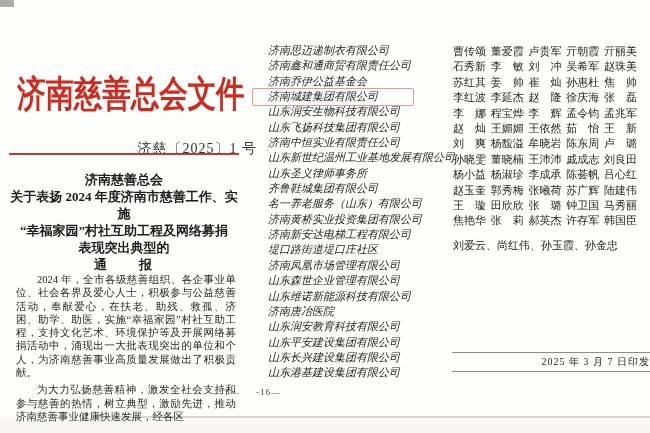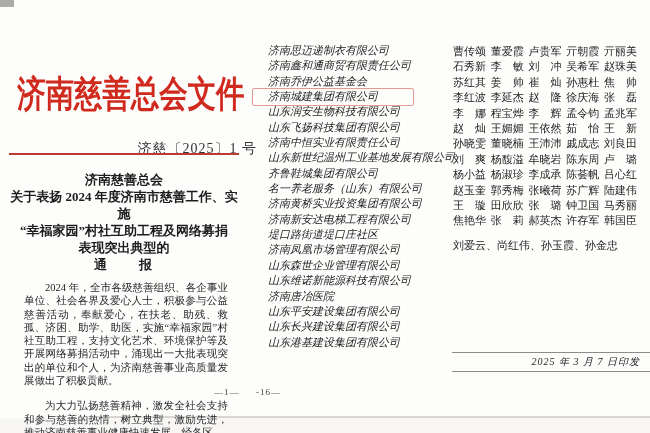--- a/index.html
+++ b/index.html
@@ -23,21 +23,21 @@
     text-align:center;white-space:nowrap;
     font-size:33px;font-weight:700;color:#d02a1e;
     transform:scale(0.86,1.1);transform-origin:center top;
     letter-spacing:0px;
   }
   .doc-number{position:absolute;top:140px;left:9px;width:100%;text-align:right;font-size:14px;color:#333;letter-spacing:1px;}
   .red-rule{position:absolute;top:153px;left:9px;width:230px;height:2px;background:#bd3a31;}
   .title-block{position:absolute;top:171px;left:6px;width:236px;text-align:center;font-weight:700;color:#1c1c1c;font-size:13px;line-height:17px;}
   .title-block .t-last{letter-spacing:2px;}
   .body-text{position:absolute;top:269px;left:12px;width:228px;font-size:10.5px;line-height:13.3px;text-align:justify;color:#262626;}
-  .body-text p{margin:12px;text-indent:2em;}
+  .body-text p{margin:4px;text-indent:2em;}
   .pagenum{font-size:9px;color:#444;letter-spacing:1px;position:absolute;}
   .pn-left{top:387px;left:214px;}
 
   
   .page-mid{position:absolute;left:248px;top:0;width:200px;height:420px;}
   .company-list{position:absolute;top:43px;left:20px;width:178px;}
   .company{font-size:11px;line-height:15.35px;color:#1c1c1c;white-space:nowrap;font-weight:500;font-style:italic;}
   .company.highlighted{position:relative;}
   .company.highlighted::after{
     content:"";position:absolute;left:-16px;top:-1px;width:160px;height:16px;
@@ -49,21 +49,21 @@
   .page-right{position:absolute;left:448px;top:0;width:202px;height:420px;}
   .name-grid{position:absolute;top:44px;left:5px;width:188px;}
   .name-row{display:flex;justify-content:space-between;height:15.4px;}
   .name{font-size:11px;color:#1c1c1c;white-space:pre;font-weight:500;width:37px;text-align:left;}
   .last-name-row{position:absolute;top:238px;left:5px;font-size:11px;color:#1c1c1c;white-space:nowrap;font-weight:500;text-align:center;}
   .print-block{
     position:absolute;top:352px;left:4px;width:198px;height:18px;
     border-top:1.2px solid #8c8c8a;border-bottom:1.2px solid #8c8c8a;
     display:flex;align-items:center;justify-content:flex-end;
   }
-  .print-date{font-size:10px;color:#222;letter-spacing:1px;padding-right:10px;white-space:nowrap;font-style:italic;}
+  .print-date{font-size:10px;color:#222;letter-spacing:1px;white-space:nowrap;}
 </style>
 </head>
 <body>
 
 <div class="canvas">
 
   <div class="corner-mark"></div>
   <div class="bottom-strip"></div>
   <div class="bottom-line"></div>
 
@@ -88,29 +88,31 @@
   <div class="page-mid">
     <div class="company-list">
         <div class="company">济南思迈递制衣有限公司</div>
         <div class="company">济南鑫和通商贸有限责任公司</div>
         <div class="company">济南乔伊公益基金会</div>
         <div class="company highlighted">济南城建集团有限公司</div>
         <div class="company">山东润安生物科技有限公司</div>
         <div class="company">山东飞扬科技集团有限公司</div>
         <div class="company">济南中恒实业有限责任公司</div>
         <div class="company">山东新世纪温州工业基地发展有限公司</div>
+        <div class="company">山东圣义律师事务所</div>
         <div class="company">齐鲁鞋城集团有限公司</div>
         <div class="company">名一养老服务（山东）有限公司</div>
         <div class="company">济南黄桥实业投资集团有限公司</div>
         <div class="company">济南新安达电梯工程有限公司</div>
         <div class="company">堤口路街道堤口庄社区</div>
         <div class="company">济南凤凰市场管理有限公司</div>
         <div class="company">山东森世企业管理有限公司</div>
         <div class="company">山东维诺新能源科技有限公司</div>
         <div class="company">济南唐冶医院</div>
+        <div class="company">山东润安教育科技有限公司</div>
         <div class="company">山东平安建设集团有限公司</div>
         <div class="company">山东长兴建设集团有限公司</div>
         <div class="company">山东港基建设集团有限公司</div>
       </div>
     <div class="pagenum pn-mid">-16—</div>
   </div>
 
   <div class="page-right">
     <div class="name-grid">
         <div class="name-row">
@@ -149,32 +151,32 @@
           <span class="name">孟兆军</span>
         </div>
         <div class="name-row">
           <span class="name">赵　灿</span>
           <span class="name">王媚媚</span>
           <span class="name">王依然</span>
           <span class="name">茹　怡</span>
           <span class="name">王　新</span>
         </div>
         <div class="name-row">
+          <span class="name">刘　爽</span>
+          <span class="name">杨馥溢</span>
+          <span class="name">牟晓岩</span>
+          <span class="name">陈东周</span>
+          <span class="name">卢　璐</span>
+        </div>
+        <div class="name-row">
           <span class="name">孙晓雯</span>
           <span class="name">董晓楠</span>
           <span class="name">王沛沛</span>
           <span class="name">戚成志</span>
           <span class="name">刘良田</span>
-        </div>
-        <div class="name-row">
-          <span class="name">刘　爽</span>
-          <span class="name">杨馥溢</span>
-          <span class="name">牟晓岩</span>
-          <span class="name">陈东周</span>
-          <span class="name">卢　璐</span>
         </div>
         <div class="name-row">
           <span class="name">杨小益</span>
           <span class="name">杨淑珍</span>
           <span class="name">李成承</span>
           <span class="name">陈荟帆</span>
           <span class="name">吕心红</span>
         </div>
         <div class="name-row">
           <span class="name">赵玉奎</span>

